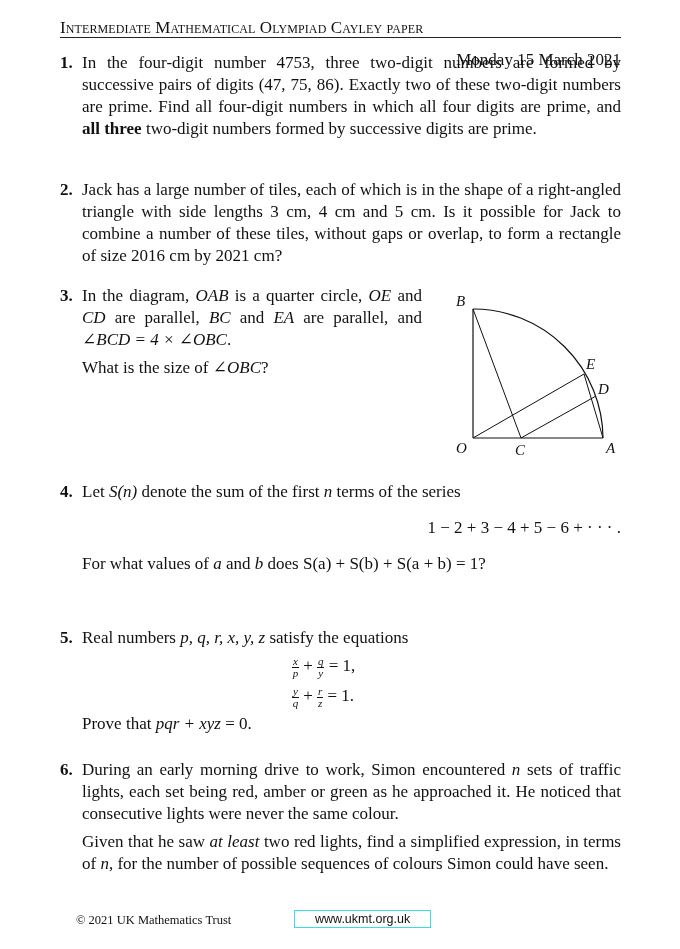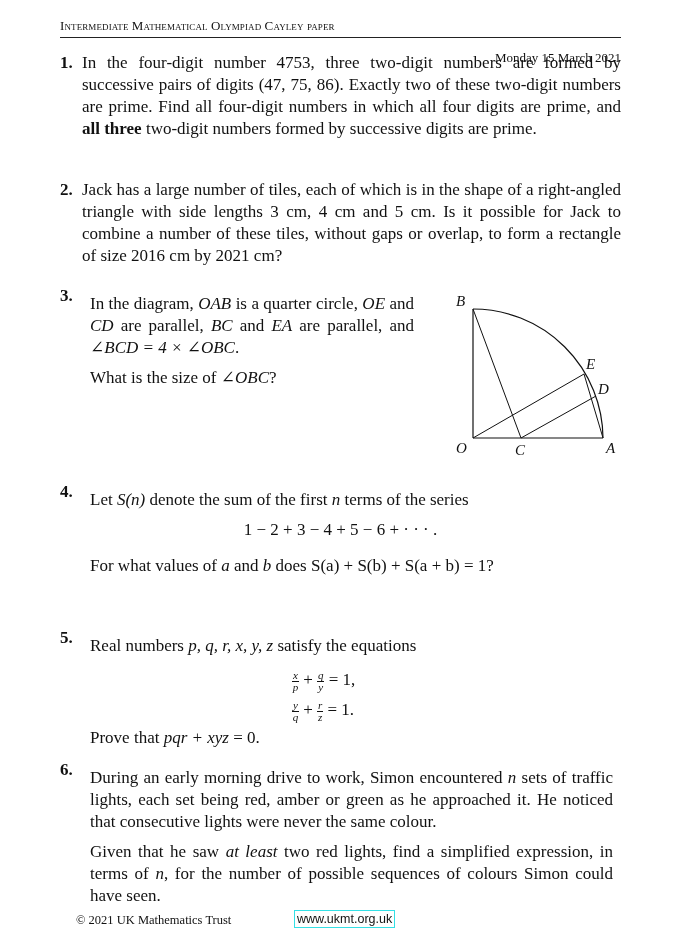--- a/index.html
+++ b/index.html
@@ -1,38 +1,38 @@
 <!DOCTYPE html>
 <html><head>
 <meta charset="utf-8">
 <style>
   html, body { margin: 0; padding: 0; background: #ffffff; }
   body { width: 680px; height: 949px; position: relative; overflow: hidden;
          font-family: "Liberation Serif", "DejaVu Serif", serif; color: #111; }
   .header { position: absolute; left: 60px; top: 17px; width: 561px; height: 20px;
-            border-bottom: 1px solid #222; font-size: 13px; }
+            border-bottom: 1px solid #222; font-size: 17px; }
   .header .title { position: absolute; left: 0; top: 1px; font-variant: small-caps; letter-spacing: 0.1px; }
   .header .date { position: absolute; right: 0; top: 1px; margin-top: 32px; }
   .q { position: absolute; left: 60px; width: 561px; font-size: 17px; line-height: 22px; }
   .q .num { position: absolute; left: 0; top: 0; font-weight: bold; }
   .q .body { margin-left: 22px; text-align: justify; }
-  .q p { margin: 8px; }
+  .q p { margin: 0; }
   .q p + p { margin-top: 6px; }
   i, .m { font-style: italic; }
   b { font-weight: bold; }
-  .center-line { text-align: center; margin: 6px 0 14px 0; }
+  .center-line { text-align: right; margin: 14px 0 14px 0; }
   .frac { display: inline-block; vertical-align: middle; text-align: center; font-size: 11px; line-height: 11px; font-style: italic; }
   .frac span { display: block; }
   .frac .top { border-bottom: 1px solid #111; padding: 0 1px; }
   .eqs { margin-left: 210px; margin-top: 2px; }
   .eq { height: 30px; line-height: 30px; }
   .footer { position: absolute; left: 60px; top: 913px; width: 561px; font-size: 12.5px; }
   .footer .copy { position: absolute; left: 16px; top: 0; }
   .footer .link { position: absolute; left: 234px; top: -3px; border: 1px solid #34e0e6;
-                  padding: 1px 2px; font-family: "Liberation Sans", "DejaVu Sans", sans-serif;
+                  padding: 1px 20px; font-family: "Liberation Sans", "DejaVu Sans", sans-serif;
                   font-size: 12.5px; color: #111; text-decoration: none; }
   .diagram { position: absolute; left: 440px; top: 280px; width: 190px; height: 180px; }
   .diagram text { font-family: "Liberation Serif", serif; font-style: italic; font-size: 15px; fill: #111; }
 </style>
 </head>
 <body>
 
 <div class="header">
   <span class="title">Intermediate Mathematical Olympiad Cayley paper</span>
   <span class="date">Monday 15 March 2021</span>

